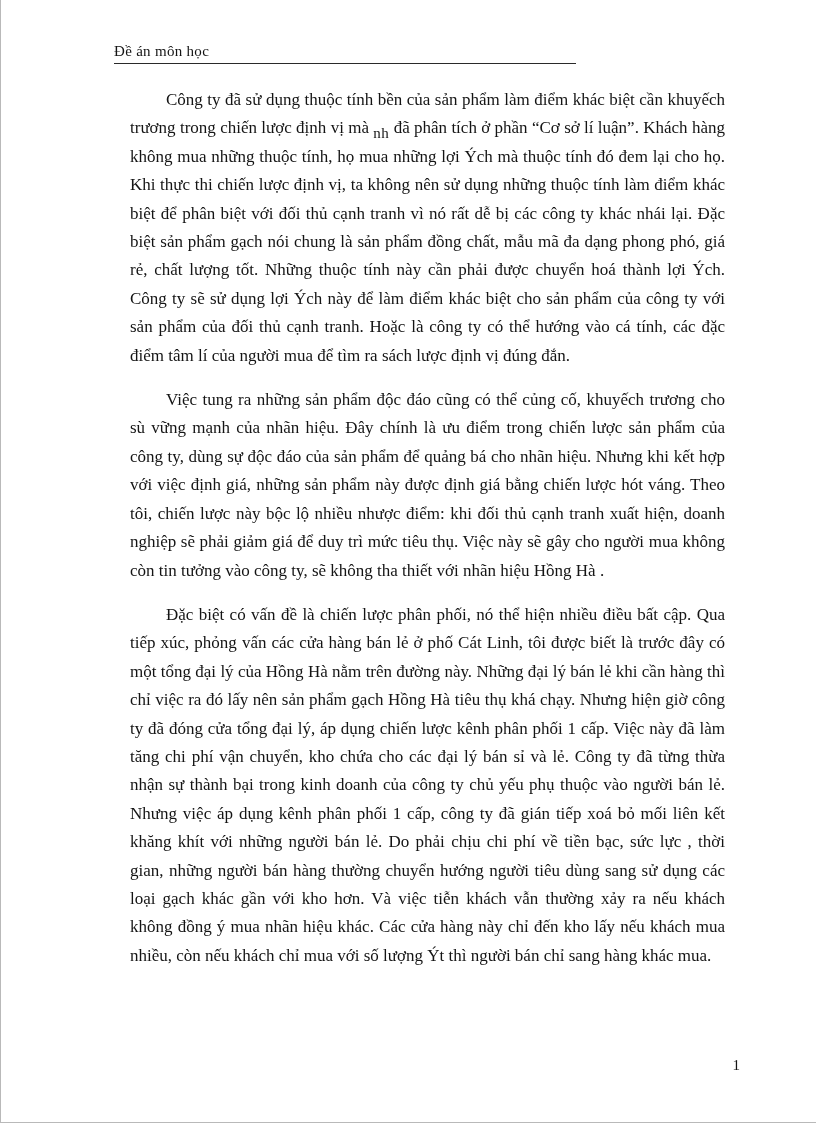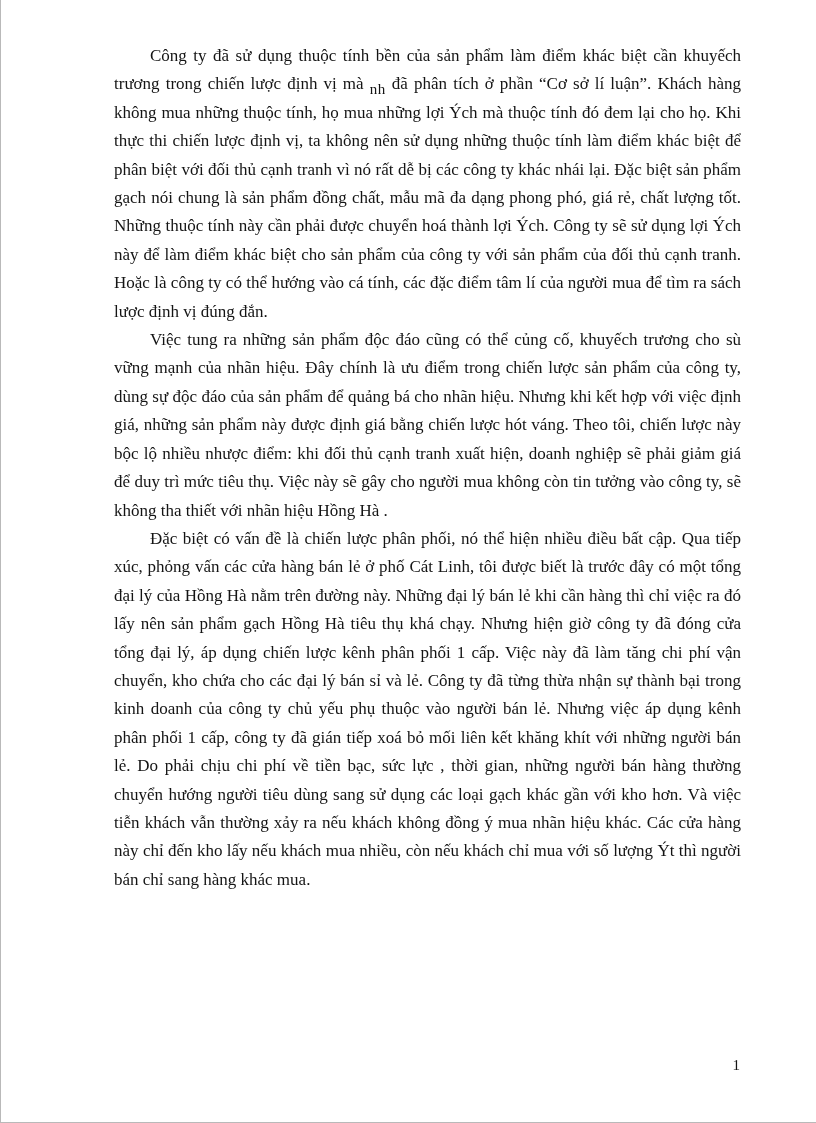--- a/index.html
+++ b/index.html
@@ -30,21 +30,21 @@
     font-size: 15px;
     letter-spacing: 0.3px;
   }
   .document-body {
     width: 627px;
     font-size: 17px;
     line-height: 28.4px;
     text-align: justify;
   }
   .document-body p.para {
-    margin: 0;
+    margin: 16px;
     text-indent: 36px;
   }
   .subscript {
     position: relative;
     top: 5px;
     font-size: 15px;
     letter-spacing: 0.5px;
   }
   .page-number {
     position: absolute;
@@ -52,20 +52,23 @@
     bottom: 48px;
     font-size: 15px;
     color: #141414;
   }
 </style>
 </head>
 <body>
 
 <div class="page">
 
+  <div class="page-header">
+    <span class="header-title">Đề án môn học</span>
+  </div>
 
   <div class="document-body">
       <p class="para"><span>Công ty đã sử dụng thuộc tính bền của sản phẩm làm điểm khác biệt cần khuyếch trương trong chiến lược định vị mà </span><span class="subscript">nh</span><span> đã phân tích ở phần “Cơ sở lí luận”. Khách hàng không mua những thuộc tính, họ mua những lợi Ých mà thuộc tính đó đem lại cho họ. Khi thực thi chiến lược định vị, ta không nên sử dụng những thuộc tính làm điểm khác biệt để phân biệt với đối thủ cạnh tranh vì nó rất dễ bị các công ty khác nhái lại. Đặc biệt sản phẩm gạch nói chung là sản phẩm đồng chất, mẫu mã đa dạng phong phó, giá rẻ, chất lượng tốt. Những thuộc tính này cần phải được chuyển hoá thành lợi Ých. Công ty sẽ sử dụng lợi Ých này để làm điểm khác biệt cho sản phẩm của công ty với sản phẩm của đối thủ cạnh tranh. Hoặc là công ty có thể hướng vào cá tính, các đặc điểm tâm lí của người mua để tìm ra sách lược định vị đúng đắn.</span></p>
       <p class="para"><span>Việc tung ra những sản phẩm độc đáo cũng có thể củng cố, khuyếch trương cho sù vững mạnh của nhãn hiệu. Đây chính là ưu điểm trong chiến lược sản phẩm của công ty, dùng sự độc đáo của sản phẩm để quảng bá cho nhãn hiệu. Nhưng khi kết hợp với việc định giá, những sản phẩm này được định giá bằng chiến lược hót váng. Theo tôi, chiến lược này bộc lộ nhiều nhược điểm: khi đối thủ cạnh tranh xuất hiện, doanh nghiệp sẽ phải giảm giá để duy trì mức tiêu thụ. Việc này sẽ gây cho người mua không còn tin tưởng vào công ty, sẽ không tha thiết với nhãn hiệu Hồng Hà .</span></p>
       <p class="para"><span>Đặc biệt có vấn đề là chiến lược phân phối, nó thể hiện nhiều điều bất cập. Qua tiếp xúc, phỏng vấn các cửa hàng bán lẻ ở phố Cát Linh, tôi được biết là trước đây có một tổng đại lý của Hồng Hà nằm trên đường này. Những đại lý bán lẻ khi cần hàng thì chỉ việc ra đó lấy nên sản phẩm gạch Hồng Hà tiêu thụ khá chạy. Nhưng hiện giờ công ty đã đóng cửa tổng đại lý, áp dụng chiến lược kênh phân phối 1 cấp. Việc này đã làm tăng chi phí vận chuyển, kho chứa cho các đại lý bán sỉ và lẻ. Công ty đã từng thừa nhận sự thành bại trong kinh doanh của công ty chủ yếu phụ thuộc vào người bán lẻ. Nhưng việc áp dụng kênh phân phối 1 cấp, công ty đã gián tiếp xoá bỏ mối liên kết khăng khít với những người bán lẻ. Do phải chịu chi phí về tiền bạc, sức lực , thời gian, những người bán hàng thường chuyển hướng người tiêu dùng sang sử dụng các loại gạch khác gần với kho hơn. Và việc tiễn khách vẫn thường xảy ra nếu khách không đồng ý mua nhãn hiệu khác. Các cửa hàng này chỉ đến kho lấy nếu khách mua nhiều, còn nếu khách chỉ mua với số lượng Ýt thì người bán chỉ sang hàng khác mua.</span></p>
     </div>
 
   <div class="page-number">1</div>
 
 </div>

